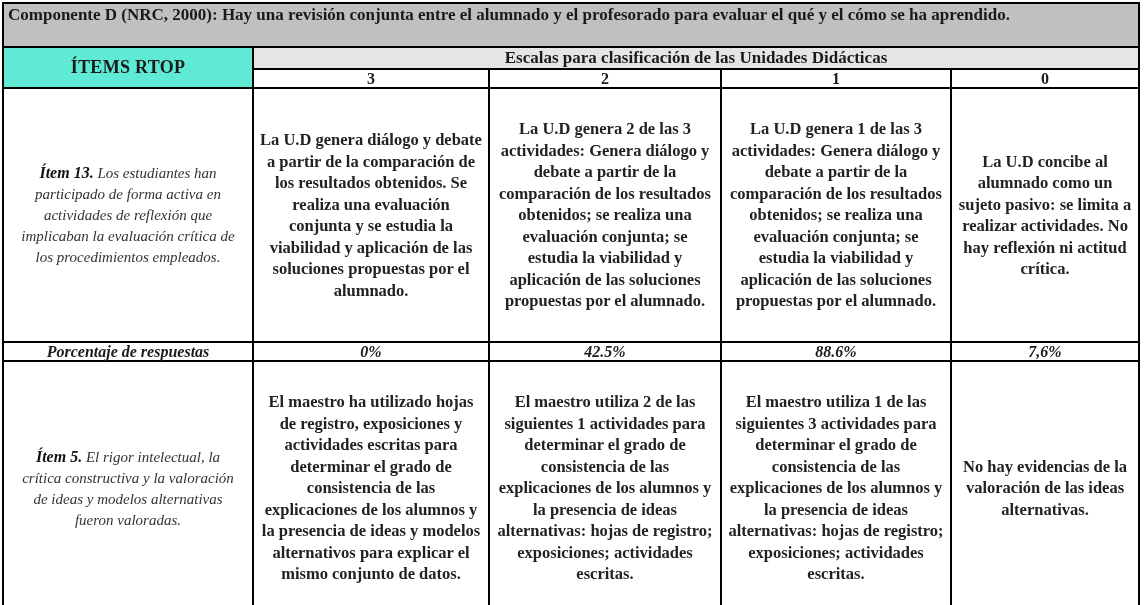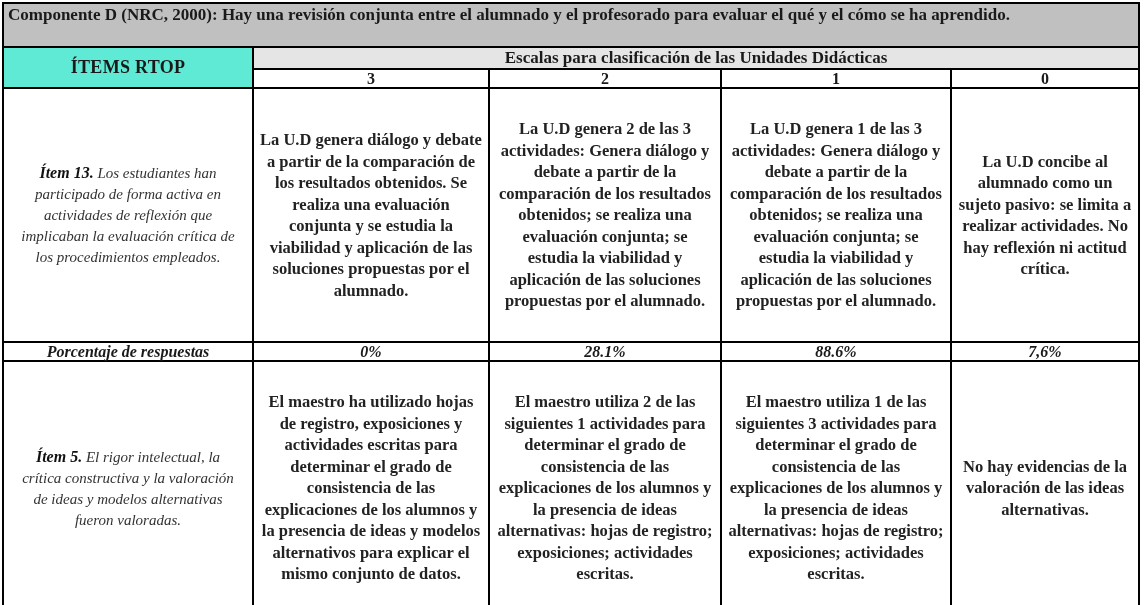--- a/index.html
+++ b/index.html
@@ -113,21 +113,21 @@
     <tr class="row-13">
       <td class="item-cell"><span class="item-label">Ítem 13.</span><span> Los estudiantes han participado de forma activa en actividades de reflexión que implicaban la evaluación crítica de los procedimientos empleados.</span></td>
       <td class="desc-cell">La U.D genera diálogo y debate a partir de la comparación de los resultados obtenidos. Se realiza una evaluación conjunta y se estudia la viabilidad y aplicación de las soluciones propuestas por el alumnado.</td>
       <td class="desc-cell">La U.D genera 2 de las 3 actividades: Genera diálogo y debate a partir de la comparación de los resultados obtenidos; se realiza una evaluación conjunta; se estudia la viabilidad y aplicación de las soluciones propuestas por el alumnado.</td>
       <td class="desc-cell">La U.D genera 1 de las 3 actividades: Genera diálogo y debate a partir de la comparación de los resultados obtenidos; se realiza una evaluación conjunta; se estudia la viabilidad y aplicación de las soluciones propuestas por el alumnado.</td>
       <td class="desc-cell">La U.D concibe al alumnado como un sujeto pasivo: se limita a realizar actividades. No hay reflexión ni actitud crítica.</td>
     </tr>
     <tr>
       <td class="pct-label">Porcentaje de respuestas</td>
       <td class="pct-val">0%</td>
-      <td class="pct-val">28.1%</td>
+      <td class="pct-val">42.5%</td>
       <td class="pct-val">88.6%</td>
       <td class="pct-val">7,6%</td>
     </tr>
 
     <tr class="row-14">
       <td class="item-cell"><span class="item-label">Ítem 5.</span><span> El rigor intelectual, la crítica constructiva y la valoración de ideas y modelos alternativas fueron valoradas.</span></td>
       <td class="desc-cell">El maestro ha utilizado hojas de registro, exposiciones y actividades escritas para determinar el grado de consistencia de las explicaciones de los alumnos y la presencia de ideas y modelos alternativos para explicar el mismo conjunto de datos.</td>
       <td class="desc-cell">El maestro utiliza 2 de las siguientes 1 actividades para determinar el grado de consistencia de las explicaciones de los alumnos y la presencia de ideas alternativas: hojas de registro; exposiciones; actividades escritas.</td>
       <td class="desc-cell">El maestro utiliza 1 de las siguientes 3 actividades para determinar el grado de consistencia de las explicaciones de los alumnos y la presencia de ideas alternativas: hojas de registro; exposiciones; actividades escritas.</td>
       <td class="desc-cell">No hay evidencias de la valoración de las ideas alternativas.</td>

